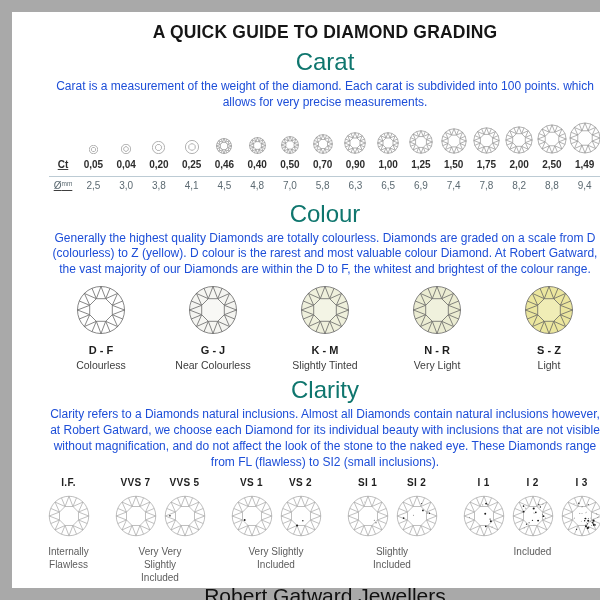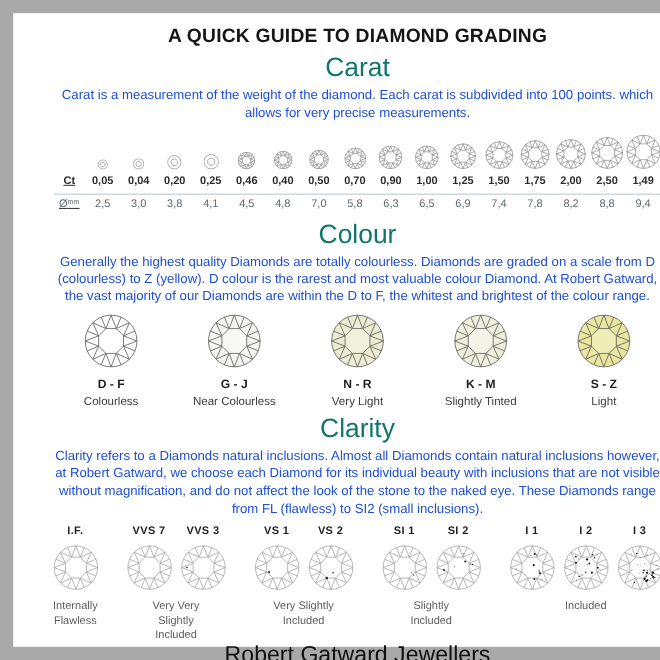--- a/index.html
+++ b/index.html
@@ -616,20 +616,54 @@
                 <line x1="72.6" y1="40.6" x2="83.2" y2="16.8"></line>
       <polygon points="72.6,59.4 59.4,72.6 40.6,72.6 27.4,59.4 27.4,40.6 40.6,27.4 59.4,27.4 72.6,40.6" fill="#f8f8f5"></polygon>
     </g>
             </svg>
      <div class="colour-range">G - J</div>
      <div class="colour-label">Near Colourless</div>
    </div>
           <div class="colour-item">
      <svg width="50" height="50" viewBox="0 0 100 100">
     <g stroke="#5f5f5f" stroke-width="1.50" fill="none">
+      <circle cx="50" cy="50" r="47" fill="#eff0dc"></circle>
+      <line x1="72.6" y1="59.4" x2="93.4" y2="68.0"></line>
+                <line x1="72.6" y1="59.4" x2="83.2" y2="83.2"></line>
+                <line x1="72.6" y1="59.4" x2="97.0" y2="50.0"></line>
+                <line x1="59.4" y1="72.6" x2="68.0" y2="93.4"></line>
+                <line x1="59.4" y1="72.6" x2="50.0" y2="97.0"></line>
+                <line x1="59.4" y1="72.6" x2="83.2" y2="83.2"></line>
+                <line x1="40.6" y1="72.6" x2="32.0" y2="93.4"></line>
+                <line x1="40.6" y1="72.6" x2="16.8" y2="83.2"></line>
+                <line x1="40.6" y1="72.6" x2="50.0" y2="97.0"></line>
+                <line x1="27.4" y1="59.4" x2="6.6" y2="68.0"></line>
+                <line x1="27.4" y1="59.4" x2="3.0" y2="50.0"></line>
+                <line x1="27.4" y1="59.4" x2="16.8" y2="83.2"></line>
+                <line x1="27.4" y1="40.6" x2="6.6" y2="32.0"></line>
+                <line x1="27.4" y1="40.6" x2="16.8" y2="16.8"></line>
+                <line x1="27.4" y1="40.6" x2="3.0" y2="50.0"></line>
+                <line x1="40.6" y1="27.4" x2="32.0" y2="6.6"></line>
+                <line x1="40.6" y1="27.4" x2="50.0" y2="3.0"></line>
+                <line x1="40.6" y1="27.4" x2="16.8" y2="16.8"></line>
+                <line x1="59.4" y1="27.4" x2="68.0" y2="6.6"></line>
+                <line x1="59.4" y1="27.4" x2="83.2" y2="16.8"></line>
+                <line x1="59.4" y1="27.4" x2="50.0" y2="3.0"></line>
+                <line x1="72.6" y1="40.6" x2="93.4" y2="32.0"></line>
+                <line x1="72.6" y1="40.6" x2="97.0" y2="50.0"></line>
+                <line x1="72.6" y1="40.6" x2="83.2" y2="16.8"></line>
+      <polygon points="72.6,59.4 59.4,72.6 40.6,72.6 27.4,59.4 27.4,40.6 40.6,27.4 59.4,27.4 72.6,40.6" fill="#f3f4e5"></polygon>
+    </g>
+            </svg>
+     <div class="colour-range">K - M</div>
+     <div class="colour-label">Slightly Tinted</div>
+   </div>
+          <div class="colour-item">
+     <svg width="50" height="50" viewBox="0 0 100 100">
+    <g stroke="#5f5f5f" stroke-width="1.50" fill="none">
       <circle cx="50" cy="50" r="47" fill="#ebecd2"></circle>
       <line x1="72.6" y1="59.4" x2="93.4" y2="68.0"></line>
                 <line x1="72.6" y1="59.4" x2="83.2" y2="83.2"></line>
                 <line x1="72.6" y1="59.4" x2="97.0" y2="50.0"></line>
                 <line x1="59.4" y1="72.6" x2="68.0" y2="93.4"></line>
                 <line x1="59.4" y1="72.6" x2="50.0" y2="97.0"></line>
                 <line x1="59.4" y1="72.6" x2="83.2" y2="83.2"></line>
                 <line x1="40.6" y1="72.6" x2="32.0" y2="93.4"></line>
                 <line x1="40.6" y1="72.6" x2="16.8" y2="83.2"></line>
                 <line x1="40.6" y1="72.6" x2="50.0" y2="97.0"></line>
@@ -650,54 +684,20 @@
                 <line x1="72.6" y1="40.6" x2="83.2" y2="16.8"></line>
       <polygon points="72.6,59.4 59.4,72.6 40.6,72.6 27.4,59.4 27.4,40.6 40.6,27.4 59.4,27.4 72.6,40.6" fill="#f0f1dd"></polygon>
     </g>
             </svg>
      <div class="colour-range">N - R</div>
      <div class="colour-label">Very Light</div>
    </div>
           <div class="colour-item">
      <svg width="50" height="50" viewBox="0 0 100 100">
     <g stroke="#5f5f5f" stroke-width="1.50" fill="none">
-      <circle cx="50" cy="50" r="47" fill="#eff0dc"></circle>
-      <line x1="72.6" y1="59.4" x2="93.4" y2="68.0"></line>
-                <line x1="72.6" y1="59.4" x2="83.2" y2="83.2"></line>
-                <line x1="72.6" y1="59.4" x2="97.0" y2="50.0"></line>
-                <line x1="59.4" y1="72.6" x2="68.0" y2="93.4"></line>
-                <line x1="59.4" y1="72.6" x2="50.0" y2="97.0"></line>
-                <line x1="59.4" y1="72.6" x2="83.2" y2="83.2"></line>
-                <line x1="40.6" y1="72.6" x2="32.0" y2="93.4"></line>
-                <line x1="40.6" y1="72.6" x2="16.8" y2="83.2"></line>
-                <line x1="40.6" y1="72.6" x2="50.0" y2="97.0"></line>
-                <line x1="27.4" y1="59.4" x2="6.6" y2="68.0"></line>
-                <line x1="27.4" y1="59.4" x2="3.0" y2="50.0"></line>
-                <line x1="27.4" y1="59.4" x2="16.8" y2="83.2"></line>
-                <line x1="27.4" y1="40.6" x2="6.6" y2="32.0"></line>
-                <line x1="27.4" y1="40.6" x2="16.8" y2="16.8"></line>
-                <line x1="27.4" y1="40.6" x2="3.0" y2="50.0"></line>
-                <line x1="40.6" y1="27.4" x2="32.0" y2="6.6"></line>
-                <line x1="40.6" y1="27.4" x2="50.0" y2="3.0"></line>
-                <line x1="40.6" y1="27.4" x2="16.8" y2="16.8"></line>
-                <line x1="59.4" y1="27.4" x2="68.0" y2="6.6"></line>
-                <line x1="59.4" y1="27.4" x2="83.2" y2="16.8"></line>
-                <line x1="59.4" y1="27.4" x2="50.0" y2="3.0"></line>
-                <line x1="72.6" y1="40.6" x2="93.4" y2="32.0"></line>
-                <line x1="72.6" y1="40.6" x2="97.0" y2="50.0"></line>
-                <line x1="72.6" y1="40.6" x2="83.2" y2="16.8"></line>
-      <polygon points="72.6,59.4 59.4,72.6 40.6,72.6 27.4,59.4 27.4,40.6 40.6,27.4 59.4,27.4 72.6,40.6" fill="#f3f4e5"></polygon>
-    </g>
-            </svg>
-     <div class="colour-range">K - M</div>
-     <div class="colour-label">Slightly Tinted</div>
-   </div>
-          <div class="colour-item">
-     <svg width="50" height="50" viewBox="0 0 100 100">
-    <g stroke="#5f5f5f" stroke-width="1.50" fill="none">
       <circle cx="50" cy="50" r="47" fill="#ebe69e"></circle>
       <line x1="72.6" y1="59.4" x2="93.4" y2="68.0"></line>
                 <line x1="72.6" y1="59.4" x2="83.2" y2="83.2"></line>
                 <line x1="72.6" y1="59.4" x2="97.0" y2="50.0"></line>
                 <line x1="59.4" y1="72.6" x2="68.0" y2="93.4"></line>
                 <line x1="59.4" y1="72.6" x2="50.0" y2="97.0"></line>
                 <line x1="59.4" y1="72.6" x2="83.2" y2="83.2"></line>
                 <line x1="40.6" y1="72.6" x2="32.0" y2="93.4"></line>
                 <line x1="40.6" y1="72.6" x2="16.8" y2="83.2"></line>
                 <line x1="40.6" y1="72.6" x2="50.0" y2="97.0"></line>
@@ -796,21 +796,21 @@
                     <line x1="59.4" y1="27.4" x2="83.2" y2="16.8"></line>
                     <line x1="59.4" y1="27.4" x2="50.0" y2="3.0"></line>
                     <line x1="72.6" y1="40.6" x2="93.4" y2="32.0"></line>
                     <line x1="72.6" y1="40.6" x2="97.0" y2="50.0"></line>
                     <line x1="72.6" y1="40.6" x2="83.2" y2="16.8"></line>
       <polygon points="72.6,59.4 59.4,72.6 40.6,72.6 27.4,59.4 27.4,40.6 40.6,27.4 59.4,27.4 72.6,40.6" fill="#fff"></polygon>
     </g>
                 </svg>
           </div>
               <div class="clarity-sub">
-            <div class="clarity-grade">VVS 3</div>
+            <div class="clarity-grade">VVS 5</div>
             <svg width="42" height="42" viewBox="0 0 100 100">
     <g stroke="#a3a3a3" stroke-width="1.67" fill="none">
       <circle cx="50" cy="50" r="47" fill="#fff"></circle>
       <line x1="72.6" y1="59.4" x2="93.4" y2="68.0"></line>
                     <line x1="72.6" y1="59.4" x2="83.2" y2="83.2"></line>
                     <line x1="72.6" y1="59.4" x2="97.0" y2="50.0"></line>
                     <line x1="59.4" y1="72.6" x2="68.0" y2="93.4"></line>
                     <line x1="59.4" y1="72.6" x2="50.0" y2="97.0"></line>
                     <line x1="59.4" y1="72.6" x2="83.2" y2="83.2"></line>
                     <line x1="40.6" y1="72.6" x2="32.0" y2="93.4"></line>

